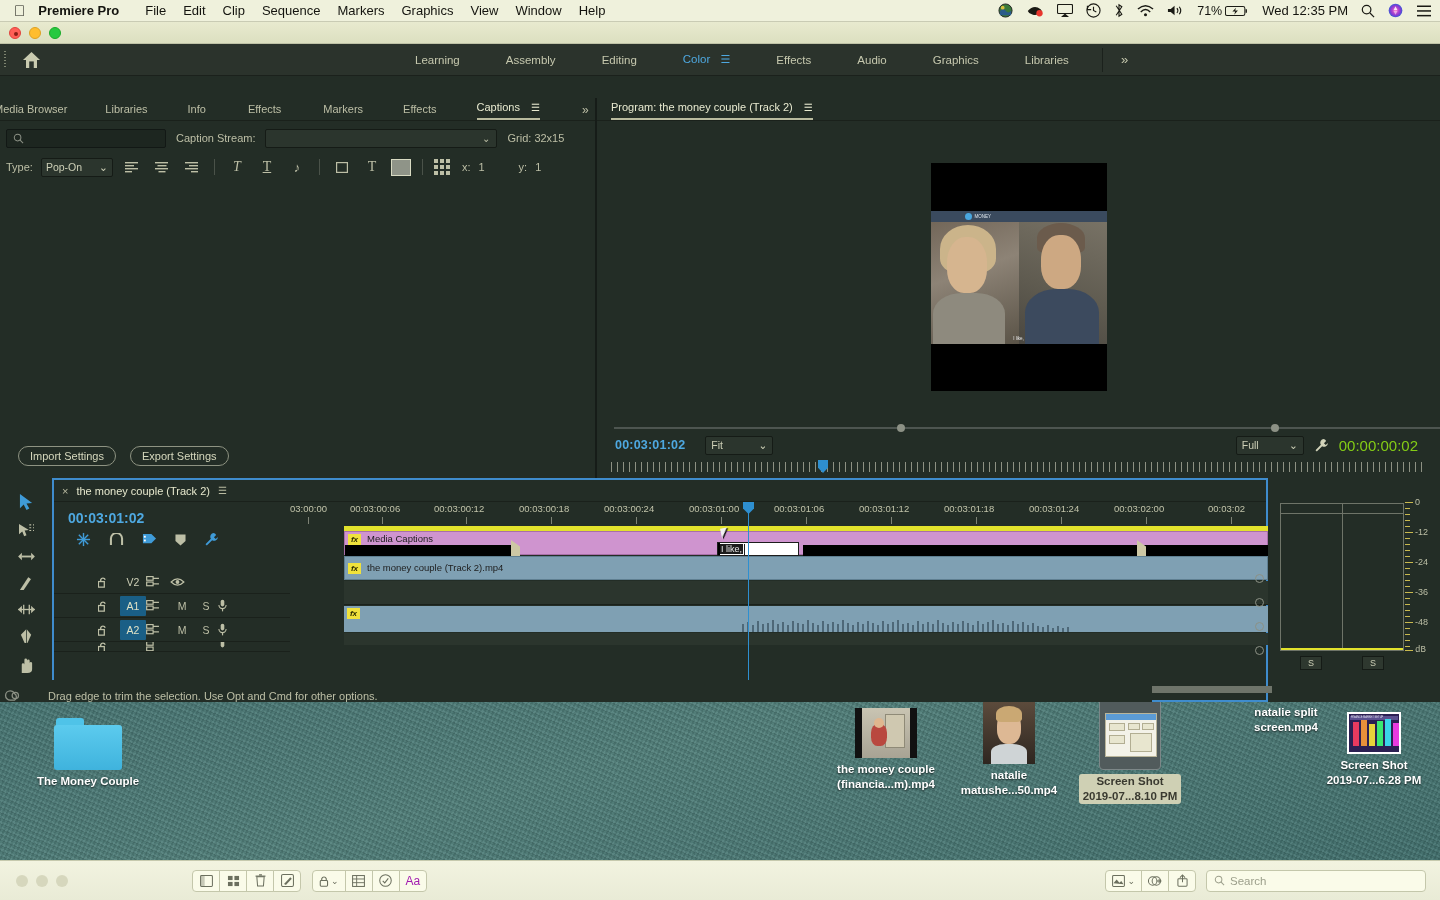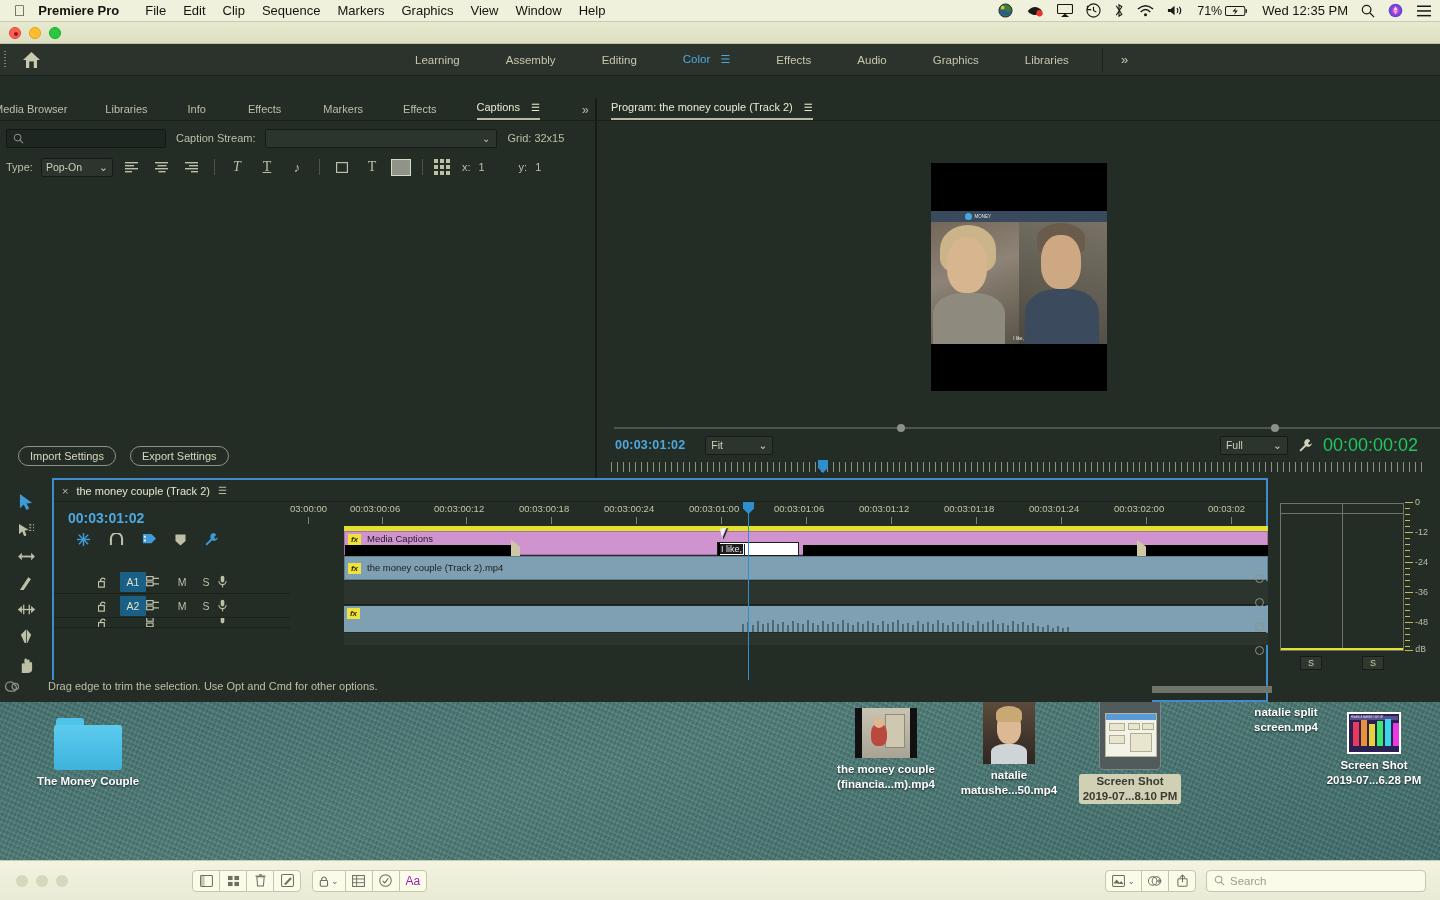--- a/index.html
+++ b/index.html
@@ -172,21 +172,21 @@
   .vid-cap {
     position:absolute; left:0; bottom:3px; width:100%; text-align:center;
     font-size:4.5px; color:#e8e8e8;
   }
 
   .prog-bottombar {
     position:absolute; left:0; top:334px; width:843px; height:26px;
     display:flex; align-items:center; padding: 0 8px;
   }
   .tc-blue { color:#4ea8e0; font-size:12.5px; font-weight:bold; letter-spacing:0.2px; }
-  .tc-plain { color:#22c55e; font-size:18px; }
+  .tc-plain { color:#84cc16; font-size:15px; }
   .fit-sel {
     width:68px; height:19px; background:#2b352d; border:1px solid #151b16;
     display:flex; align-items:center; justify-content:space-between;
     padding: 0 5px; color:#cdcfb6; font-size:10.5px; margin-left:20px; border-radius:2px;
   }
   .full-sel {
     width:68px; height:19px; background:#2b352d; border:1px solid #151b16;
     display:flex; align-items:center; justify-content:space-between;
     padding: 0 5px; color:#cdcfb6; font-size:10.5px; border-radius:2px;
   }
@@ -341,21 +341,21 @@
   .am-sbtns { position:absolute; left:8px; top:178px; width:124px; display:flex; }
   .am-sbtn { flex:1; display:flex; justify-content:center; }
   .am-sbtn span {
     width:22px; height:14px; background:#2e382f; border:1px solid #151b16;
     font-size:9px; color:#cdcfb6; text-align:center; line-height:13px;
   }
 
   
   .statusbar {
     position:absolute; left:0; top:680px; width:1152px; height:22px;
-    background:#232d26; display:flex; align-items:flex-start; z-index:41;
+    background:#232d26; display:flex; align-items:flex-end; z-index:41;
   }
   .sb-cc { width:26px; display:flex; align-items:center; justify-content:center;}
   .sb-text { font-size:11px; color:#bdbfa6; padding-left:22px; }
 
   
   .dicon { position:absolute; text-align:center; width:108px; }
   .dicon .dlabel {
     font-size:11.5px; color:#ffffff; font-weight:bold; line-height:15px;
     text-shadow: 0 1px 2px rgba(0,0,0,0.75); margin-top:4px;
   }
@@ -933,20 +933,44 @@
         </div>
 
         <div class="tracks-hdr">
           <div class="trk">
             <span class="lock">
               <svg class="svgi" width="9" height="12" viewBox="0 0 10 13">
                   <path d="M3 6 V4 a2.6 2.6 0 0 1 5 0" fill="none" stroke="#bdbfa6" stroke-width="1.5"></path>
                   <rect x="0.5" y="6" width="6.5" height="6.2" fill="none" stroke="#bdbfa6" stroke-width="1.4"></rect>
                 </svg>
             </span>
+            <span class="tname">V2</span>
+            <span class="tbtn">
+              <svg class="svgi" width="14" height="11" viewBox="0 0 15 12">
+                  <g fill="none" stroke="#bdbfa6" stroke-width="1.3">
+                    <rect x="0.6" y="0.6" width="7" height="4"></rect>
+                    <rect x="0.6" y="6.6" width="7" height="4"></rect>
+                  </g>
+                  <path d="M7.5 2.6 H14 M7.5 8.6 H14" stroke="#bdbfa6" stroke-width="1.3"></path>
+                </svg>
+            </span>
+            <span class="tbtn">
+              <svg class="svgi" width="15" height="10" viewBox="0 0 16 11">
+                  <path d="M1 5.5 Q8-1.5 15 5.5 Q8 12.5 1 5.5z" fill="none" stroke="#bdbfa6" stroke-width="1.3"></path>
+                  <circle cx="8" cy="5.5" r="2.1" fill="#bdbfa6"></circle>
+                </svg>
+            </span>
+          </div>
+          <div class="trk">
+            <span class="lock">
+              <svg class="svgi" width="9" height="12" viewBox="0 0 10 13">
+                  <path d="M3 6 V4 a2.6 2.6 0 0 1 5 0" fill="none" stroke="#bdbfa6" stroke-width="1.5"></path>
+                  <rect x="0.5" y="6" width="6.5" height="6.2" fill="none" stroke="#bdbfa6" stroke-width="1.4"></rect>
+                </svg>
+            </span>
             <span class="tname sel">A1</span>
             <span class="tbtn">
               <svg class="svgi" width="14" height="11" viewBox="0 0 15 12">
                   <g fill="none" stroke="#bdbfa6" stroke-width="1.3">
                     <rect x="0.6" y="0.6" width="7" height="4"></rect>
                     <rect x="0.6" y="6.6" width="7" height="4"></rect>
                   </g>
                   <path d="M7.5 2.6 H14 M7.5 8.6 H14" stroke="#bdbfa6" stroke-width="1.3"></path>
                 </svg>
             </span>

